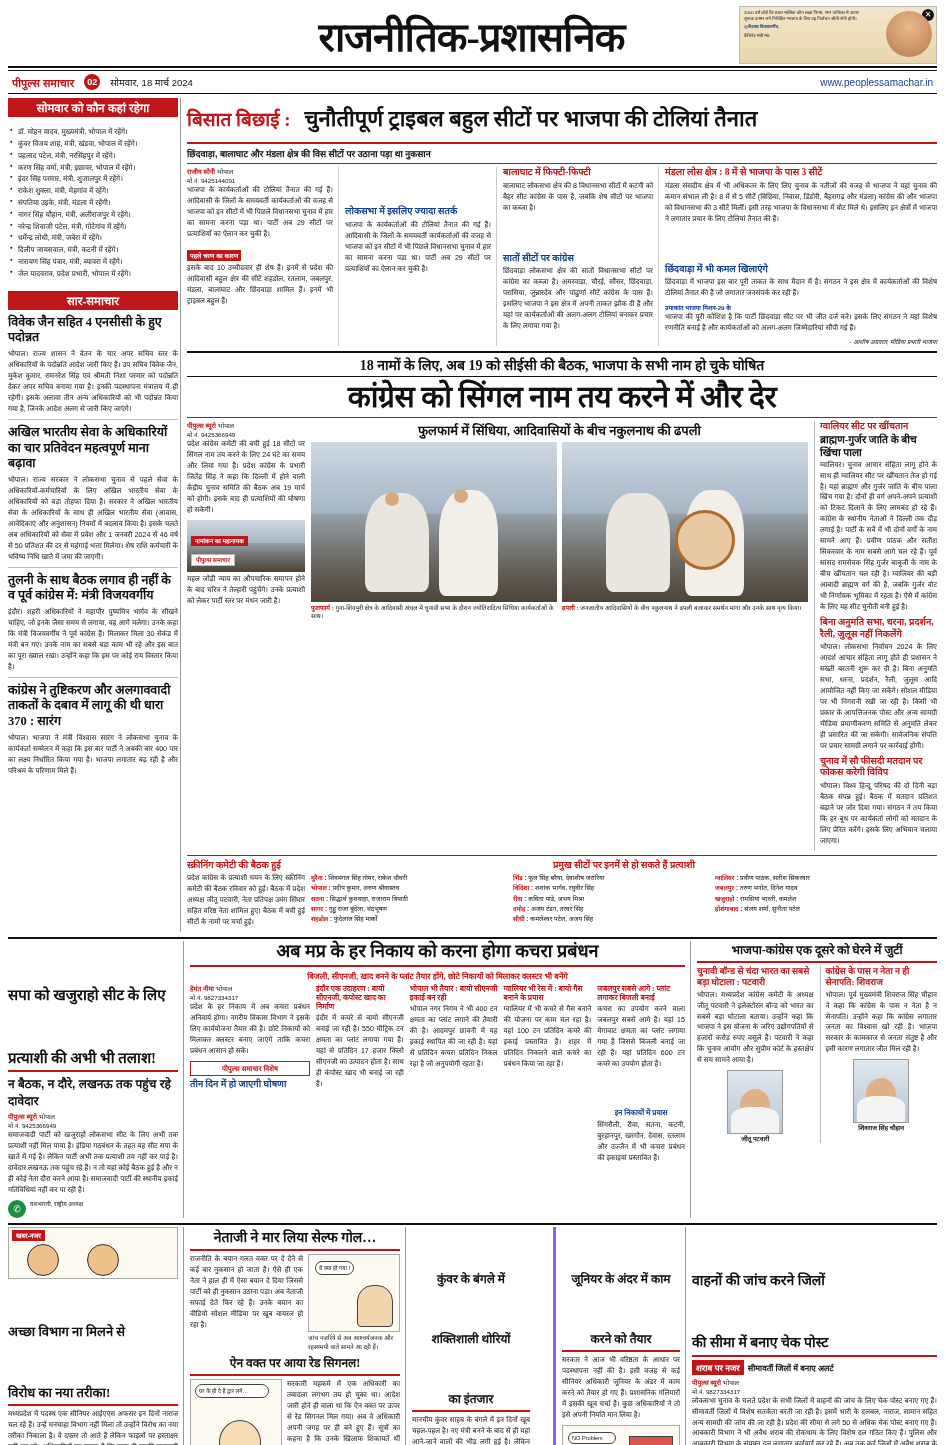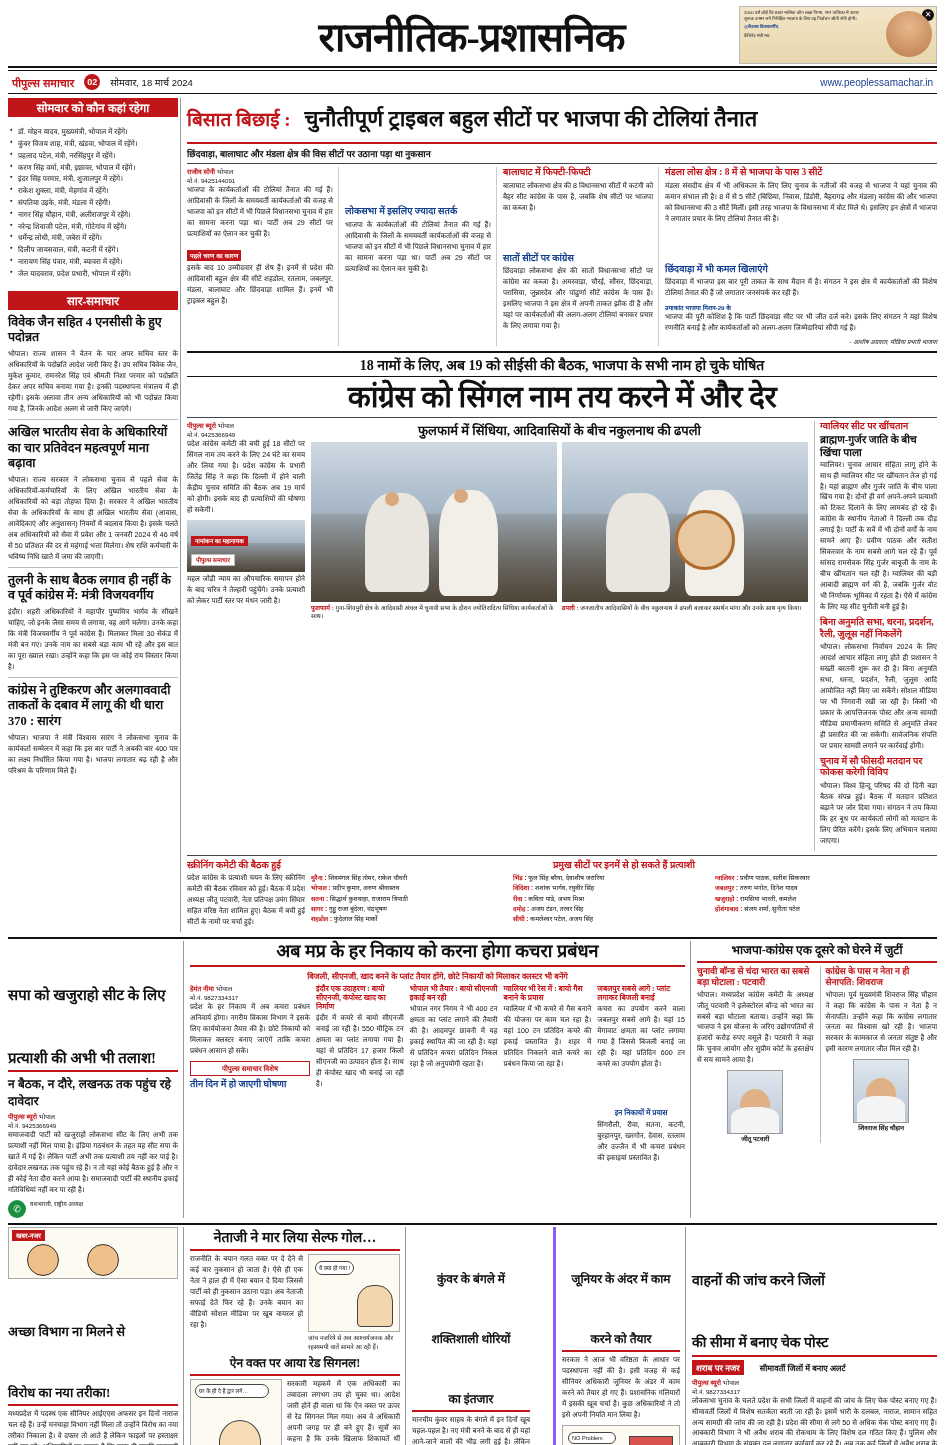--- a/index.html
+++ b/index.html
@@ -424,21 +424,21 @@
         <div style="position:absolute;right:6px;top:10px;width:42px;height:64px;background:#d9534f;border:1px solid #444"></div>
         <div style="position:absolute;left:12px;bottom:4px;width:40px;height:34px;background:#f5d9ad;border:1px solid #444;border-radius:14px"></div>
       </div>
       <p class="body">इसी सिलसिले में सरकार ने जल्द ही बड़ी प्रशासनिक सर्जरी की तैयारी भी कर ली है। बताया जा रहा है कि चुनाव के बाद इसे अंजाम दिया जाएगा।</p>
     </div>
 
     <div style="flex:1">
       <div class="smallhead" style="font-size:14px">वाहनों की जांच करने जिलों</div>
       <div class="smallhead" style="font-size:14px">की सीमा में बनाए चेक पोस्ट</div>
       <div class="redline"></div>
-      <div style="display:flex;align-items:center;gap:16px">
+      <div style="display:flex;align-items:center;gap:4px">
         <span class="hdr-strip">शराब पर नजर</span>
         <span style="font-size:8px;font-weight:bold">सीमावर्ती जिलों में बनाए अलर्ट</span>
       </div>
       <div class="byline" style="margin-top:3px">
         <span>पीपुल्स ब्यूरो</span> <span class="blk">भोपाल</span>
       </div>
       <div style="font-size:6.2px">मो.नं. 9827334317</div>
       <p class="body">लोकसभा चुनाव के चलते प्रदेश के सभी जिलों में वाहनों की जांच के लिए चेक पोस्ट बनाए गए हैं। सीमावर्ती जिलों में विशेष सतर्कता बरती जा रही है। इसमें भारी के दलबल, नाराज, सामान सहित अन्य सामग्री की जांच की जा रही है। प्रदेश की सीमा से लगे 50 से अधिक चेक पोस्ट बनाए गए हैं। आबकारी विभाग ने भी अवैध शराब की रोकथाम के लिए विशेष दल गठित किए हैं। पुलिस और आबकारी विभाग के संयुक्त दल लगातार कार्रवाई कर रहे हैं। अब तक कई जिलों में अवैध शराब के जखीरे पकड़े गए हैं। जिन जिलों में अधिक शिकायतें मिल रही हैं वहां पर अतिरिक्त बल तैनात किया गया है। पुलिस अधीक्षकों को निर्देश दिए गए हैं कि वे संदिग्ध वाहनों की जांच करें और किसी भी अवैध सामग्री के परिवहन को रोकें। चेक पोस्ट पर 24 घंटे निगरानी रखी जा रही है।</p>
       <div class="minihead">एसएसपीडीपर आजगेर भी उतरेंगे मैदान में</div>
       <p class="body">राज्य निर्वाचन आयोग ने भी चुनाव पर निगरानी के लिए विशेष दल तैनात किए हैं। उड़नदस्ते और स्थैतिक निगरानी दल लगातार काम कर रहे हैं। चुनाव खर्च पर नजर रखने के लिए भी अलग से दल बनाए गए हैं।</p>

